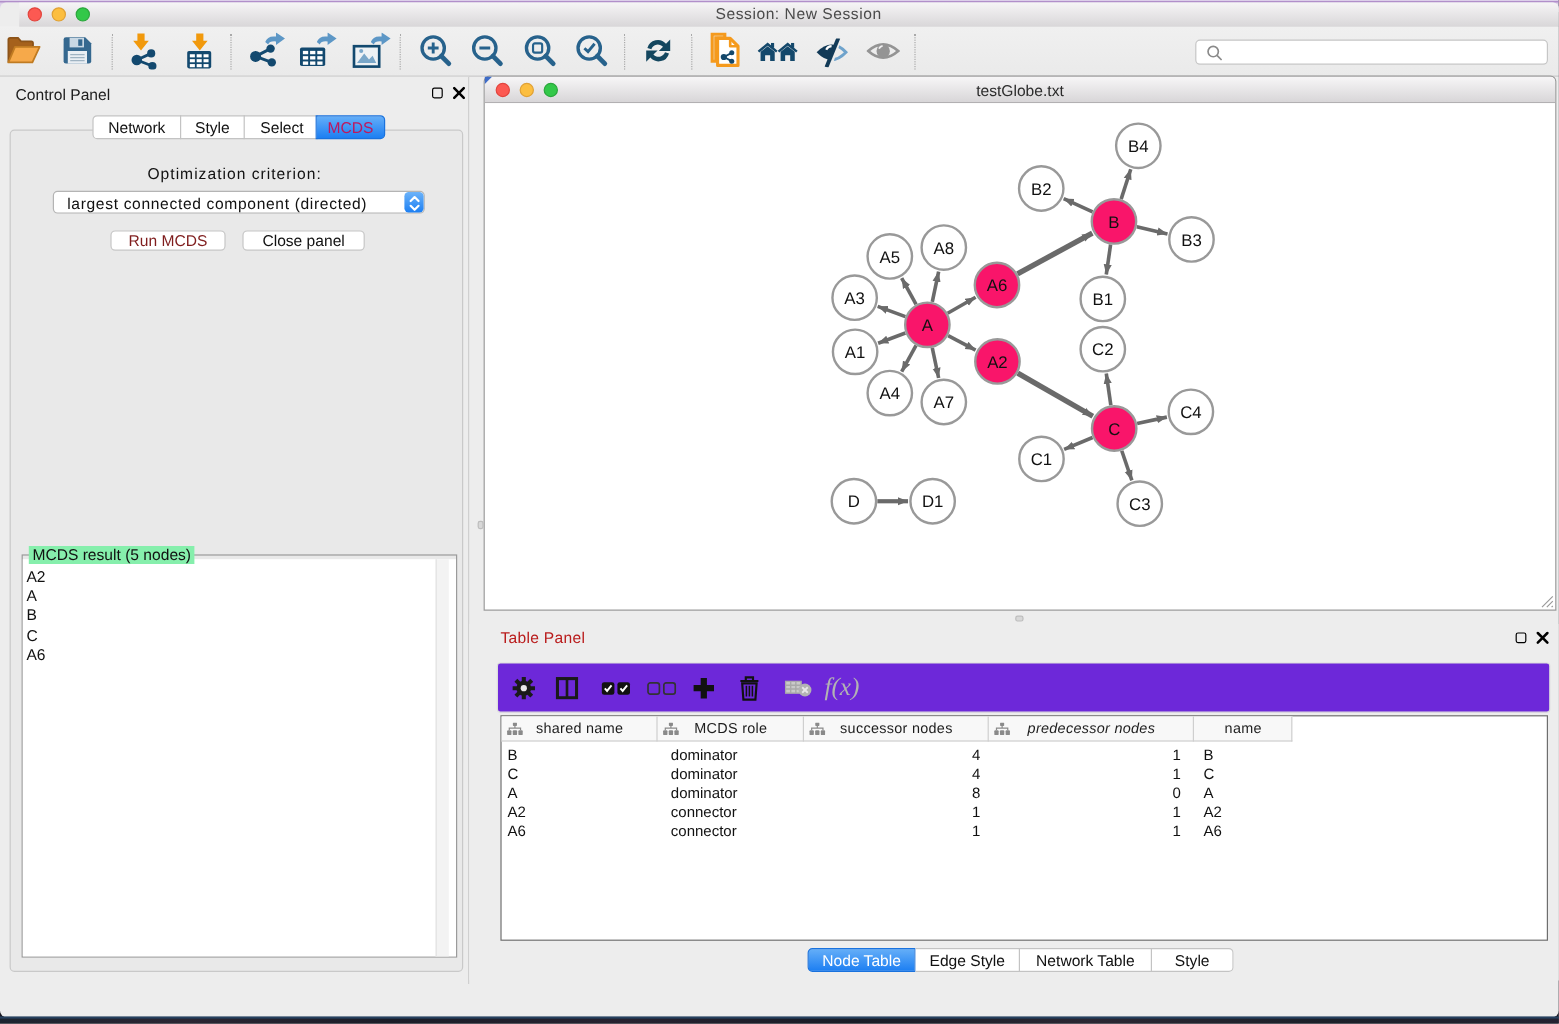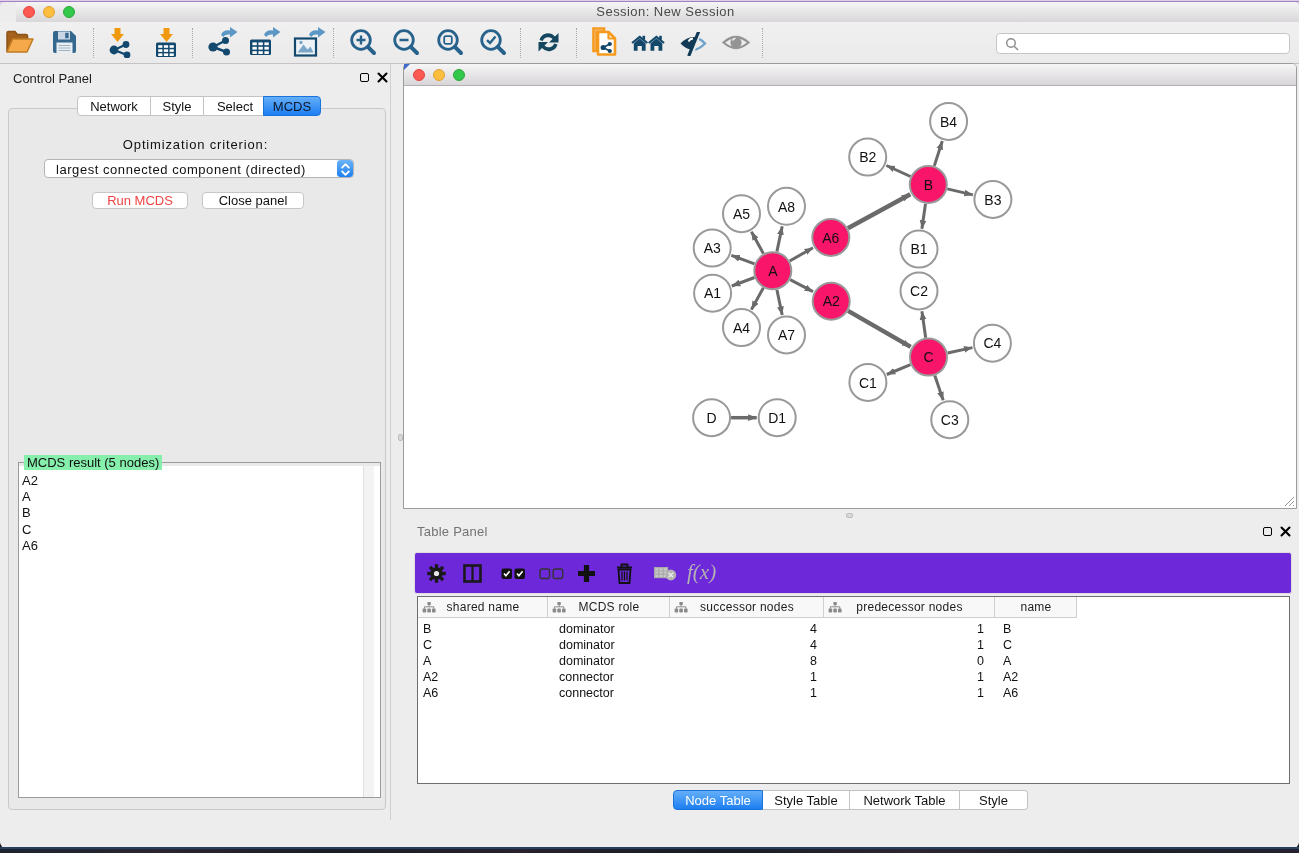--- a/index.html
+++ b/index.html
@@ -230,47 +230,48 @@
 
       <div class="abs" style="left:8px;top:44px;width:378px;height:702px;background:#e9e9e9;border:1px solid #c9c9c9;border-radius:4px;"></div>
 
       <div class="abs" style="left:77px;top:32px;width:188px;height:20px;background:#fff;border:1px solid #c3c3c3;border-radius:4px 0 0 4px;"></div>
       <div class="abs" style="left:263px;top:32px;width:58px;height:20px;background:linear-gradient(#64aef8,#1d7ff2);border:1px solid #1a72dd;border-radius:0 4px 4px 0;"></div>
       <div class="abs" style="left:150px;top:32px;width:1px;height:20px;background:#c3c3c3;"></div>
       <div class="abs" style="left:203px;top:32px;width:1px;height:20px;background:#c3c3c3;"></div>
       <div class="abs" style="left:77px;top:35px;width:74px;text-align:center;font-size:13px;color:#111;">Network</div>
       <div class="abs" style="left:151px;top:35px;width:52px;text-align:center;font-size:13px;color:#111;">Style</div>
       <div class="abs" style="left:203px;top:35px;width:64px;text-align:center;font-size:13px;color:#111;">Select</div>
-      <div class="abs" style="left:263px;top:35px;width:58px;text-align:center;font-size:13px;color:#0f172a;">MCDS</div>
+      <div class="abs" style="left:263px;top:35px;width:58px;text-align:center;font-size:13px;color:#be185d;">MCDS</div>
 
       <div class="abs" style="left:0;top:73px;width:391px;text-align:center;font-size:13px;letter-spacing:0.85px;color:#111;">Optimization criterion:</div>
       <div class="abs" style="left:44px;top:95px;width:310px;height:19px;background:#fff;border:1px solid #b4b4b4;border-radius:4px;">
         <div class="abs" style="left:11px;top:1.5px;font-size:13px;letter-spacing:0.55px;color:#111;">largest connected component (directed)</div>
         <div class="abs" style="right:0px;top:0px;width:16px;height:17px;background:linear-gradient(#6cb3f9,#1d80f3);border-radius:3.5px;">
           <svg width="17" height="19" viewBox="0 0 17 19">
               <path d="M5.2 7.5 L8.5 4.2 L11.8 7.5" stroke="#fff" stroke-width="1.8" fill="none" stroke-linecap="round" stroke-linejoin="round"></path>
               <path d="M5.2 11.5 L8.5 14.8 L11.8 11.5" stroke="#fff" stroke-width="1.8" fill="none" stroke-linecap="round" stroke-linejoin="round"></path>
             </svg>
         </div>
       </div>
-      <div class="abs" style="left:92px;top:128px;width:96px;height:17px;background:#fff;border:1px solid #c6c6c6;border-radius:4px;text-align:center;font-size:13px;color:#ef4444;line-height:15px;">Run MCDS</div>
+      <div class="abs" style="left:92px;top:128px;width:96px;height:17px;background:#fff;border:1px solid #c6c6c6;border-radius:4px;text-align:center;font-size:13px;color:#7f1d1d;line-height:15px;">Run MCDS</div>
       <div class="abs" style="left:202px;top:128px;width:102px;height:17px;background:#fff;border:1px solid #c6c6c6;border-radius:4px;text-align:center;font-size:13px;color:#111;line-height:15px;">Close panel</div>
 
       <div class="abs" style="left:18px;top:398px;width:363px;height:336px;border:1px solid #9b9b9b;"></div>
       <div class="abs" style="left:19px;top:402px;width:361px;height:331px;background:#fff;"></div>
       <div class="abs" style="left:363px;top:402px;width:11px;height:331px;background:#f3f3f3;border-left:1px solid #e2e2e2;"></div>
       <div class="abs" style="left:24px;top:391px;background:#86efac;padding:0 3px;font-size:13px;color:#111;">MCDS result (5 nodes)</div>
       <div class="abs" style="left:22px;top:409px;font-size:13px;color:#111;line-height:16.2px;">A2<br>A<br>B<br>C<br>A6</div>
     </div>
     <div id="netwin" class="abs" style="left:403px;top:-1px;width:894px;height:446px;border:1px solid #9c9c9c;border-radius:5px 5px 0 0;background:#fff;">
       <div class="abs" style="left:0;top:0;width:892px;height:22px;background:linear-gradient(#f7f6f7,#d8d6d8);border-bottom:1px solid #b2b0b2;border-radius:4px 4px 0 0;"></div>
       <div class="abs" style="left:0;top:0;width:0;height:0;border-top:6px solid #3e6cc8;border-right:6px solid transparent;"></div>
       <div class="tl" style="left:9px;top:5px;background:#fc5952;border:1px solid #e2453e;"></div>
       <div class="tl" style="left:29px;top:5px;background:#fcbe3f;border:1px solid #e0a135;"></div>
       <div class="tl" style="left:49px;top:5px;background:#33c849;border:1px solid #2ca73d;"></div>
+      <div class="abs" style="left:0;top:4px;width:892px;text-align:center;font-size:13px;color:#2c2c2c;">testGlobe.txt</div>
       <svg class="abs" style="left:1px;top:22px;" width="892" height="423" viewBox="0 0 892 423">
       <defs>
             <marker id="arw" markerWidth="10" markerHeight="9" refX="8.5" refY="4" orient="auto" markerUnits="userSpaceOnUse">
               <path d="M0,0.6 L8.6,4 L0,7.4 Z" fill="#6a6a6a"></path>
             </marker>
           </defs>
       <line x1="349.5" y1="191.5" x2="326.8" y2="200.0" stroke="#6a6a6a" stroke-width="3" marker-end="url(#arw)"></line>
       <line x1="349.5" y1="177.9" x2="326.4" y2="169.3" stroke="#6a6a6a" stroke-width="3" marker-end="url(#arw)"></line>
       <line x1="358.4" y1="201.8" x2="346.4" y2="223.6" stroke="#6a6a6a" stroke-width="3" marker-end="url(#arw)"></line>
       <line x1="358.4" y1="167.6" x2="346.4" y2="145.7" stroke="#6a6a6a" stroke-width="3" marker-end="url(#arw)"></line>
@@ -332,21 +333,21 @@
       <text x="306.6" y="336.9" text-anchor="middle" font-size="14" fill="#111">D</text>
       <text x="372.2" y="336.9" text-anchor="middle" font-size="14" fill="#111">D1</text>
       </svg>
       <svg class="abs" style="right:1px;bottom:1px;" width="12" height="12" viewBox="0 0 12 12">
           <path d="M11 2 L2 11 M11 6 L6 11 M11 10 L10 11" stroke="#9a9a9a" stroke-width="1"></path>
         </svg>
     </div>
     <div class="abs" style="left:398px;top:370px;width:5px;height:7px;background:#d8d8d8;border:1px solid #bdbdbd;border-radius:2px;"></div>
     <div class="abs" style="left:846px;top:449px;width:7px;height:5px;background:#d8d8d8;border:1px solid #bdbdbd;border-radius:2px;"></div>
     <div id="tablepanel" class="abs" style="left:391px;top:456px;width:908px;height:297px;background:#ededed;">
-      <div class="abs" style="left:26px;top:4px;font-size:13px;letter-spacing:0.25px;color:#737373;">Table Panel</div>
+      <div class="abs" style="left:26px;top:4px;font-size:13px;letter-spacing:0.25px;color:#b91c1c;">Table Panel</div>
       <div class="abs" style="left:872px;top:7px;width:9px;height:9px;border:1.3px solid #000;border-radius:2px;"></div>
       <svg class="abs" style="left:889px;top:6px;" width="11" height="11" viewBox="0 0 11 11">
           <path d="M1.5 1.5 L9.5 9.5 M9.5 1.5 L1.5 9.5" stroke="#000" stroke-width="2.1" stroke-linecap="round"></path>
         </svg>
       <div class="abs" style="left:23px;top:32px;width:878px;height:42px;background:#6d28d9;border:1px solid #dedede;border-radius:3px;">
         <svg class="abs" style="left:11px;top:10px;" width="21" height="21" viewBox="0 0 21 21">
           <g fill="#1a1a1a">
               <circle cx="10.5" cy="10.5" r="6.2"></circle>
           <g stroke="#1a1a1a" stroke-width="3.4">
                 <line x1="10.5" y1="1.2" x2="10.5" y2="19.8"></line>
@@ -420,21 +421,21 @@
               <g fill="#8a8a8a">
                 <rect x="5.4" y="0" width="3.4" height="3" rx="0.6"></rect>
                 <rect x="0.6" y="6.6" width="3.6" height="4" rx="0.8"></rect>
                 <rect x="5.3" y="6.6" width="3.6" height="4" rx="0.8"></rect>
                 <rect x="10" y="6.6" width="3.6" height="4" rx="0.8"></rect>
               </g>
               <path d="M7.1 3 V4.8 M2.4 6.6 V4.8 H11.8 V6.6" stroke="#8a8a8a" stroke-width="1" fill="none"></path>
             </svg>
             <div class="abs" style="left:0;top:3px;width:154px;text-align:center;font-size:12px;letter-spacing:0.25px;color:#1d1d1d;">successor nodes</div>
           </div>
-        <div class="abs" style="left:406px;top:0;width:171px;height:21px;border-right:1px solid #cfcfcf;">
+        <div class="abs" style="left:406px;top:0;width:171px;height:21px;border-right:1px solid #cfcfcf;font-style:italic;">
             <svg class="abs" style="left:4px;top:5px;" width="14" height="11" viewBox="0 0 14 11">
               <g fill="#8a8a8a">
                 <rect x="5.4" y="0" width="3.4" height="3" rx="0.6"></rect>
                 <rect x="0.6" y="6.6" width="3.6" height="4" rx="0.8"></rect>
                 <rect x="5.3" y="6.6" width="3.6" height="4" rx="0.8"></rect>
                 <rect x="10" y="6.6" width="3.6" height="4" rx="0.8"></rect>
               </g>
               <path d="M7.1 3 V4.8 M2.4 6.6 V4.8 H11.8 V6.6" stroke="#8a8a8a" stroke-width="1" fill="none"></path>
             </svg>
             <div class="abs" style="left:0;top:3px;width:171px;text-align:center;font-size:12px;letter-spacing:0.25px;color:#1d1d1d;">predecessor nodes</div>
@@ -462,20 +463,20 @@
         <div class="abs" style="left:300px;top:73px;width:99px;text-align:right;font-size:12.5px;color:#111;">1</div>
         <div class="abs" style="left:470px;top:73px;width:96px;text-align:right;font-size:12.5px;color:#111;">1</div>
         <div class="abs" style="left:585px;top:73px;font-size:12.5px;color:#111;">A2</div>
         <div class="abs" style="left:5px;top:89px;font-size:12.5px;color:#111;">A6</div>
         <div class="abs" style="left:141px;top:89px;font-size:12.5px;color:#111;">connector</div>
         <div class="abs" style="left:300px;top:89px;width:99px;text-align:right;font-size:12.5px;color:#111;">1</div>
         <div class="abs" style="left:470px;top:89px;width:96px;text-align:right;font-size:12.5px;color:#111;">1</div>
         <div class="abs" style="left:585px;top:89px;font-size:12.5px;color:#111;">A6</div>
       </div>
       <div class="abs" style="left:282px;top:270px;width:90px;height:20px;background:linear-gradient(#64aef8,#1d7ff2);border:1px solid #1a72dd;border-radius:4px 0 0 4px;color:#fff;font-size:13px;text-align:center;line-height:19px;">Node Table</div>
-      <div class="abs" style="left:372px;top:270px;width:87px;height:20px;background:#fff;border:1px solid #c3c3c3;border-left:none;font-size:13px;color:#111;text-align:center;line-height:19px;">Style Table</div>
+      <div class="abs" style="left:372px;top:270px;width:87px;height:20px;background:#fff;border:1px solid #c3c3c3;border-left:none;font-size:13px;color:#111;text-align:center;line-height:19px;">Edge Style</div>
       <div class="abs" style="left:459px;top:270px;width:110px;height:20px;background:#fff;border:1px solid #c3c3c3;border-left:none;font-size:13px;color:#111;text-align:center;line-height:19px;">Network Table</div>
       <div class="abs" style="left:569px;top:270px;width:68px;height:20px;background:#fff;border:1px solid #c3c3c3;border-left:none;border-radius:0 4px 4px 0;font-size:13px;color:#111;text-align:center;line-height:19px;">Style</div>
     </div>
   </div>
 </div>
 <div id="deskBlueLine" class="abs"></div>
 <div id="deskBottom" class="abs"></div>
 
 </body></html>

